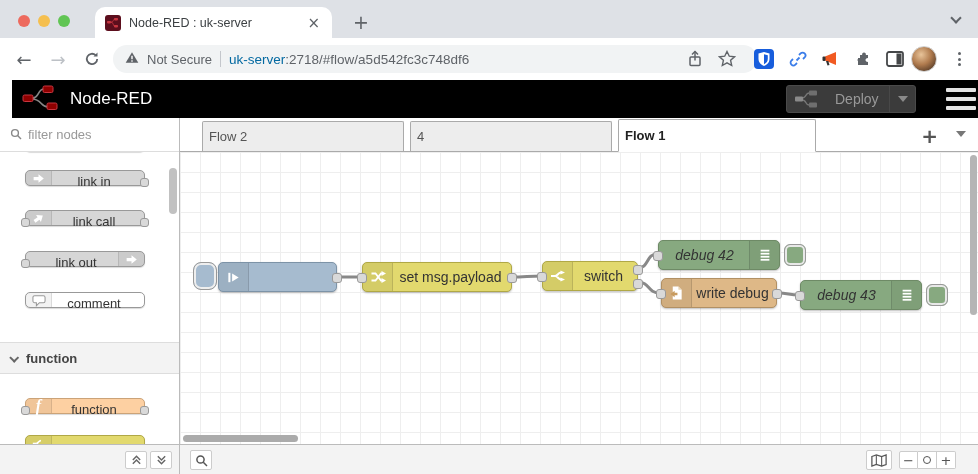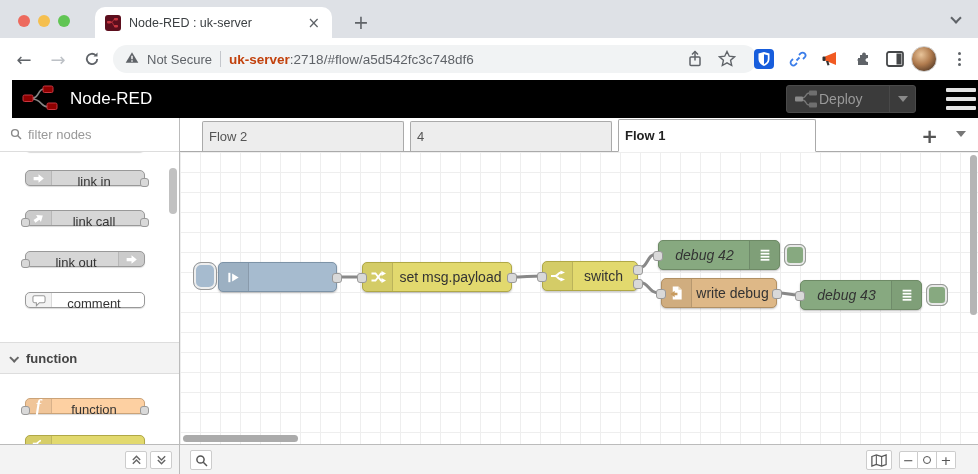--- a/index.html
+++ b/index.html
@@ -20,33 +20,33 @@
   .newtab { position:absolute; left:348px; top:9px; width:26px; height:26px; border-radius:50%; display:flex; align-items:center; justify-content:center; font-size:19px; color:#5f6368; }
   .win-chev { position:absolute; right:18px; top:14px; width:8px; height:8px; border-right:2px solid #5f6368; border-bottom:2px solid #5f6368; transform:rotate(45deg); }
 
   .toolbar { position:absolute; left:0; top:38px; width:978px; height:42px; background:#fff; }
   .navbtn { position:absolute; top:9px; width:24px; height:24px; display:flex; align-items:center; justify-content:center; font-size:18px; color:#5f6368; }
   .navbtn.disabled { color:#bdc1c6; }
   .omnibox { position:absolute; left:113px; top:7px; width:644px; height:28px; background:#f1f3f4; border-radius:14px; display:flex; align-items:center; padding:0 12px; gap:8px; }
   .ns-label { font-size:13px; color:#5f6368; white-space:nowrap; }
   .omni-div { width:1px; height:16px; background:#c4c7cc; }
   .url { font-size:13.5px; white-space:nowrap; }
-  .url .host { color:#c2410c; font-weight:700; }
+  .url .host { color:#0369a1; font-weight:400; }
   .url .rest { color:#5f6368; }
   .tb-icon { position:absolute; top:10px; width:22px; height:22px; display:flex; align-items:center; justify-content:center; }
   .avatar { position:absolute; left:911px; top:8px; width:26px; height:26px; border-radius:50%; background:radial-gradient(circle at 38% 32%, #e8c49a, #b07b4e 45%, #6b4a30 75%, #3c2a1c); border:1px solid #d0d0d0; }
   .kebab { position:absolute; left:952px; top:10px; width:14px; height:22px; display:flex; flex-direction:column; align-items:center; justify-content:center; gap:2.5px; }
   .kebab i { width:3px; height:3px; border-radius:50%; background:#5f6368; }
 
   
   .nr-header { position:absolute; left:12px; top:80px; width:978px; height:38px; background:#000; display:flex; align-items:center; }
   .nr-logo { margin-left:10px; }
   .nr-title { color:#fff; font-size:17px; margin-left:8px; }
   .deploy-btn { position:absolute; right:74px; top:5px; height:28px; width:130px; background:#3b3b3b; border:1px solid #4a4a4a; border-radius:3px; display:flex; align-items:center; }
-  .deploy-label { color:#999; font-size:14px; margin-left:0; flex:1; }
+  .deploy-label { color:#999; font-size:14px; margin-left:16px; flex:1; }
   .deploy-caret { width:26px; height:100%; display:flex; align-items:center; justify-content:center; border-left:1px solid rgba(255,255,255,0.07); }
   .deploy-caret i { width:0; height:0; border-left:5px solid transparent; border-right:5px solid transparent; border-top:6px solid #8a8a8a; }
   .hamburger { position:absolute; right:14px; top:8px; width:30px; height:22px; display:flex; flex-direction:column; justify-content:space-between; }
   .hamburger i { display:block; height:4px; background:#e4e4e4; border-radius:1px; }
 
   
   .main { position:absolute; left:0; top:118px; width:978px; height:326px; display:flex; }
   .palette { width:180px; background:#f3f3f3; border-right:1px solid #bbb; position:relative; }
   .filterbox { height:34px; background:#fff; border-bottom:1px solid #ddd; display:flex; align-items:center; padding:12px 10px; gap:6px; }
   .filterbox input { border:none; outline:none; font-size:13px; color:#333; width:130px; background:transparent; font-family:"Liberation Sans", sans-serif; }

